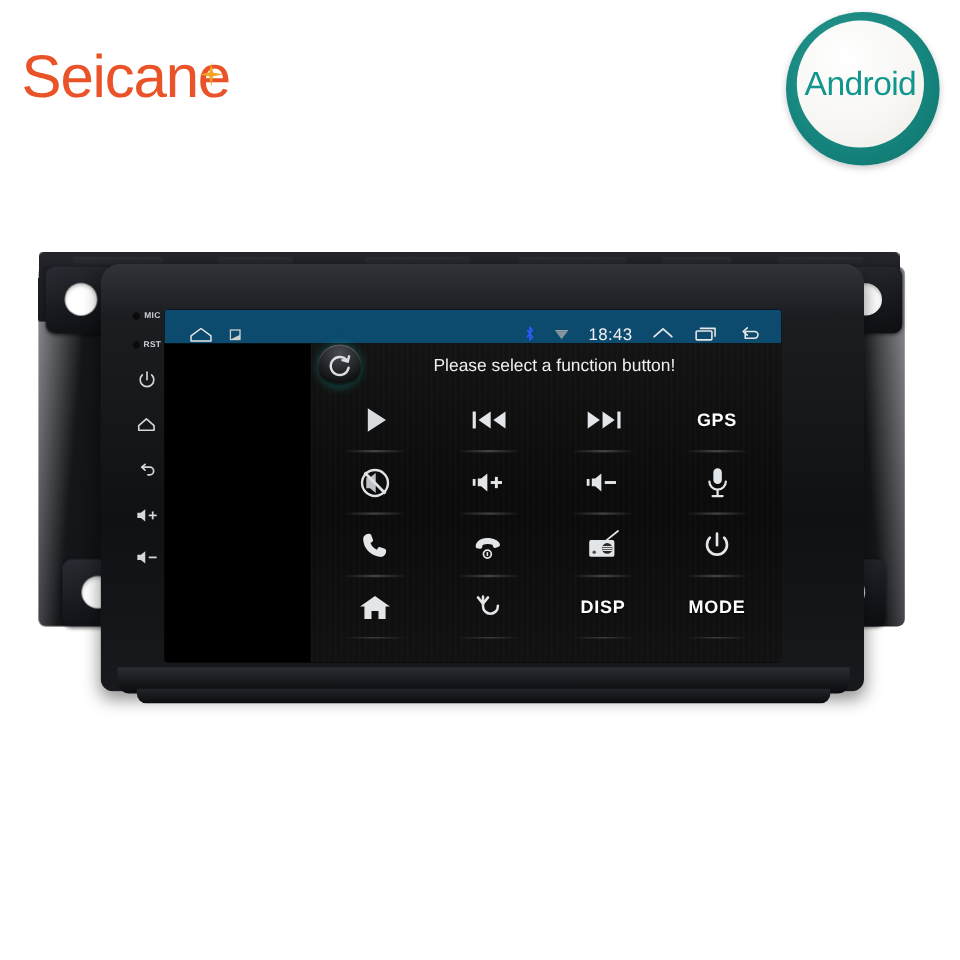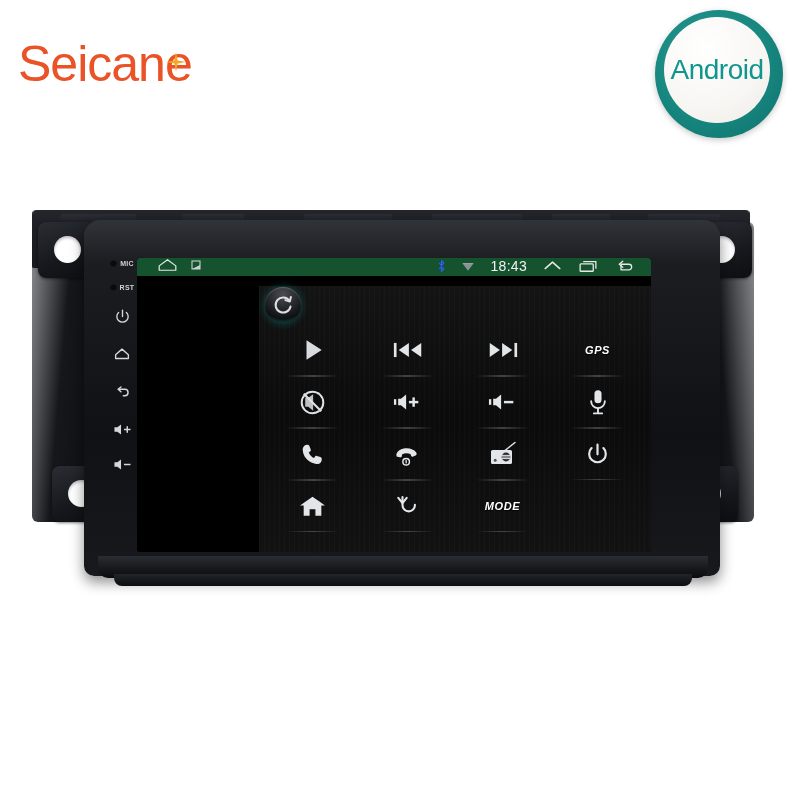--- a/index.html
+++ b/index.html
@@ -113,22 +113,22 @@
 
   
   #screen{
     position:absolute;left:119px;top:62px;width:514px;height:294px;
     background:#000;overflow:hidden;
     border-radius:3px;
     box-shadow:inset 0 0 0 1px #000;
   }
   
   #statusbar{
-    position:absolute;left:0;top:0;width:100%;height:18px;background:#14532d;
-    display:flex;align-items:flex-start;
+    position:absolute;left:0;top:0;width:100%;height:28px;background:#0c4a6e;
+    display:flex;align-items:flex-end;
   }
   #sb-left{display:flex;align-items:center;gap:13px;padding-left:20px;}
   #sb-right{display:flex;align-items:center;gap:16px;margin-left:auto;padding-right:16px;}
   #sb-clock{font-size:14px;color:#f2f2f2;letter-spacing:.3px;}
 
   
   #sidebar{
     position:absolute;left:0;top:28px;width:122px;bottom:0;
     background:#1b1b1b;
   }
@@ -168,23 +168,22 @@
     position:relative;display:flex;align-items:center;justify-content:center;
   }
   .cell::before,.cell::after{
     content:"";position:absolute;left:22%;width:56%;height:1px;
     background:linear-gradient(90deg,rgba(255,255,255,0) 0%,rgba(255,255,255,.22) 50%,rgba(255,255,255,0) 100%);
   }
   .cell::before{top:0;}
   .cell::after{bottom:0;}
   #grid .cell:nth-child(-n+4)::before{background:none;}
   .cell-text{
-    color:#ffffff;font-size:11px;font-weight:700;letter-spacing:.6px;
+    color:#ffffff;font-size:15px;font-weight:700;letter-spacing:.6px;
     text-shadow:0 1px 1px rgba(0,0,0,.9);
-    font-style:italic;
   }
   .ico{display:block;}
 </style>
 </head>
 <body>
 
 <div id="stage">
 
   <div id="brand">
     <span id="brand-text">Seicane</span>
@@ -300,20 +299,21 @@
 
 
       <div id="panel">
         <div id="panel-head">
           <div id="refresh-btn">
             <svg width="22" height="22" viewBox="0 0 24 24" fill="none" stroke="#dcdfe2" stroke-width="2.2" stroke-linecap="round">
               <path d="M19 7.5 A8.2 8.2 0 1 0 20.2 13.6"></path>
               <path d="M20.6 3.2 L19.4 8.1 L14.6 6.7" stroke-linejoin="round"></path>
             </svg>
           </div>
+          <div id="panel-title">Please select a function button!</div>
         </div>
 
         <div id="grid">
 
           <div class="cell">
             <svg class="ico" width="26" height="26" viewBox="0 0 24 24">
               <path d="M6 3 L20 12 L6 21 Z" fill="#d9dcdf"></path>
             </svg>
           </div>
           <div class="cell">
@@ -398,19 +398,22 @@
               <path d="M13 2.5 L25 11 L21.5 11 L21.5 21 L15.8 21 L15.8 14.6 L10.2 14.6 L10.2 21 L4.5 21 L4.5 11 L1 11 Z"></path>
             </svg>
           </div>
           <div class="cell">
             <svg class="ico" width="26" height="26" viewBox="0 0 26 26" fill="none" stroke="#e3e6e9" stroke-width="2.1" stroke-linecap="round" stroke-linejoin="round">
               <path d="M7.5 4 v8.2 a6.2 6.2 0 0 0 12.4 0 v-.4"></path>
               <path d="M3.3 9.2 L7.5 4 L11.7 9.2" transform="rotate(180 7.5 7)"></path>
             </svg>
           </div>
           <div class="cell">
+            <span class="cell-text">DISP</span>
+          </div>
+          <div class="cell">
             <span class="cell-text">MODE</span>
           </div>
         </div>
       </div>
     </div>
   </div>
 </div>
 
 </body></html>

